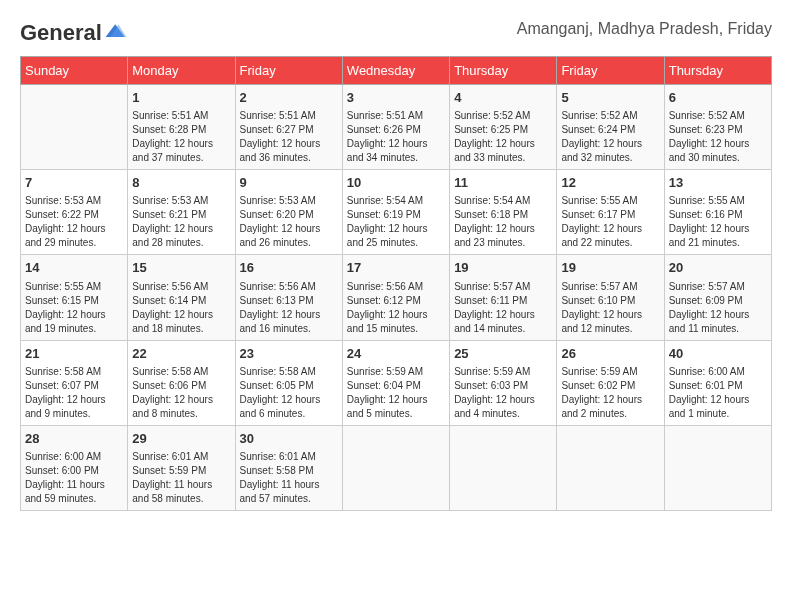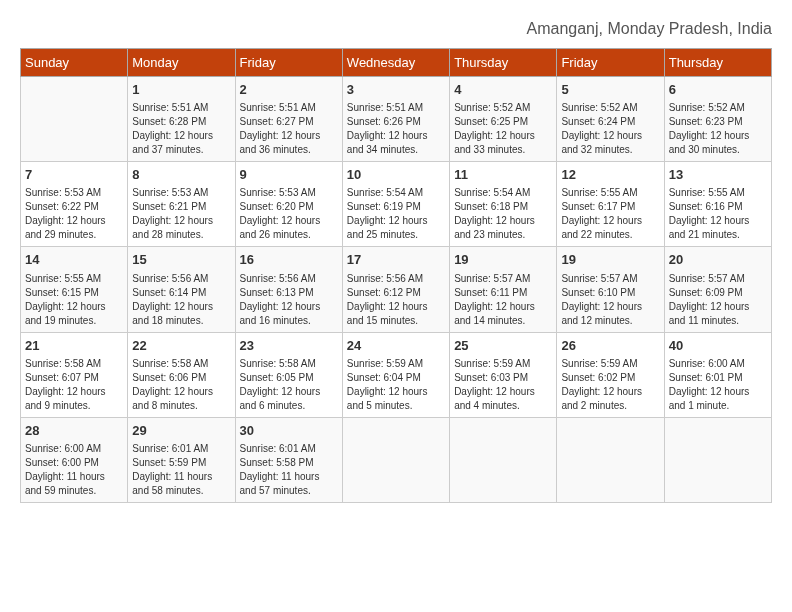--- a/index.html
+++ b/index.html
@@ -51,21 +51,21 @@
     .subtitle {
       font-size: 16px;
       color: #555;
     }
     table {
       width: 100%;
       border-collapse: collapse;
       font-size: 11px;
     }
     thead tr {
-      background-color: #c2410c;
+      background-color: #ef4444;
       color: white;
     }
     thead th {
       padding: 6px 4px;
       text-align: left;
       font-size: 13px;
       font-weight: normal;
       border: 1px solid #aaa;
     }
     tbody tr {
@@ -98,23 +98,30 @@
     }
     tbody tr:nth-child(even) td {
       background: #fff;
     }
   </style>
 </head>
 <body>
 
 <div class="header-area">
   <div class="logo">
+    <div class="logo-text">
+      <span class="logo-general">General</span>
+      <svg class="logo-icon" viewBox="0 0 30 30" fill="none">
+        <polygon points="14,4 26,20 2,20" fill="#3a7bd5"></polygon>
+        <polygon points="18,4 28,20 8,20" fill="#5a9bf5" opacity="0.5"></polygon>
+      </svg>
+    </div>
   </div>
   <div class="title-area">
-    <div class="subtitle">Amanganj, Monday Pradesh, India</div>
+    <div class="subtitle">Amanganj, Madhya Pradesh, Friday</div>
   </div>
 </div>
 
 <table>
   <thead>
     <tr>
 
     <th>Sunday</th>
         <th>Monday</th>
         <th>Friday</th>

